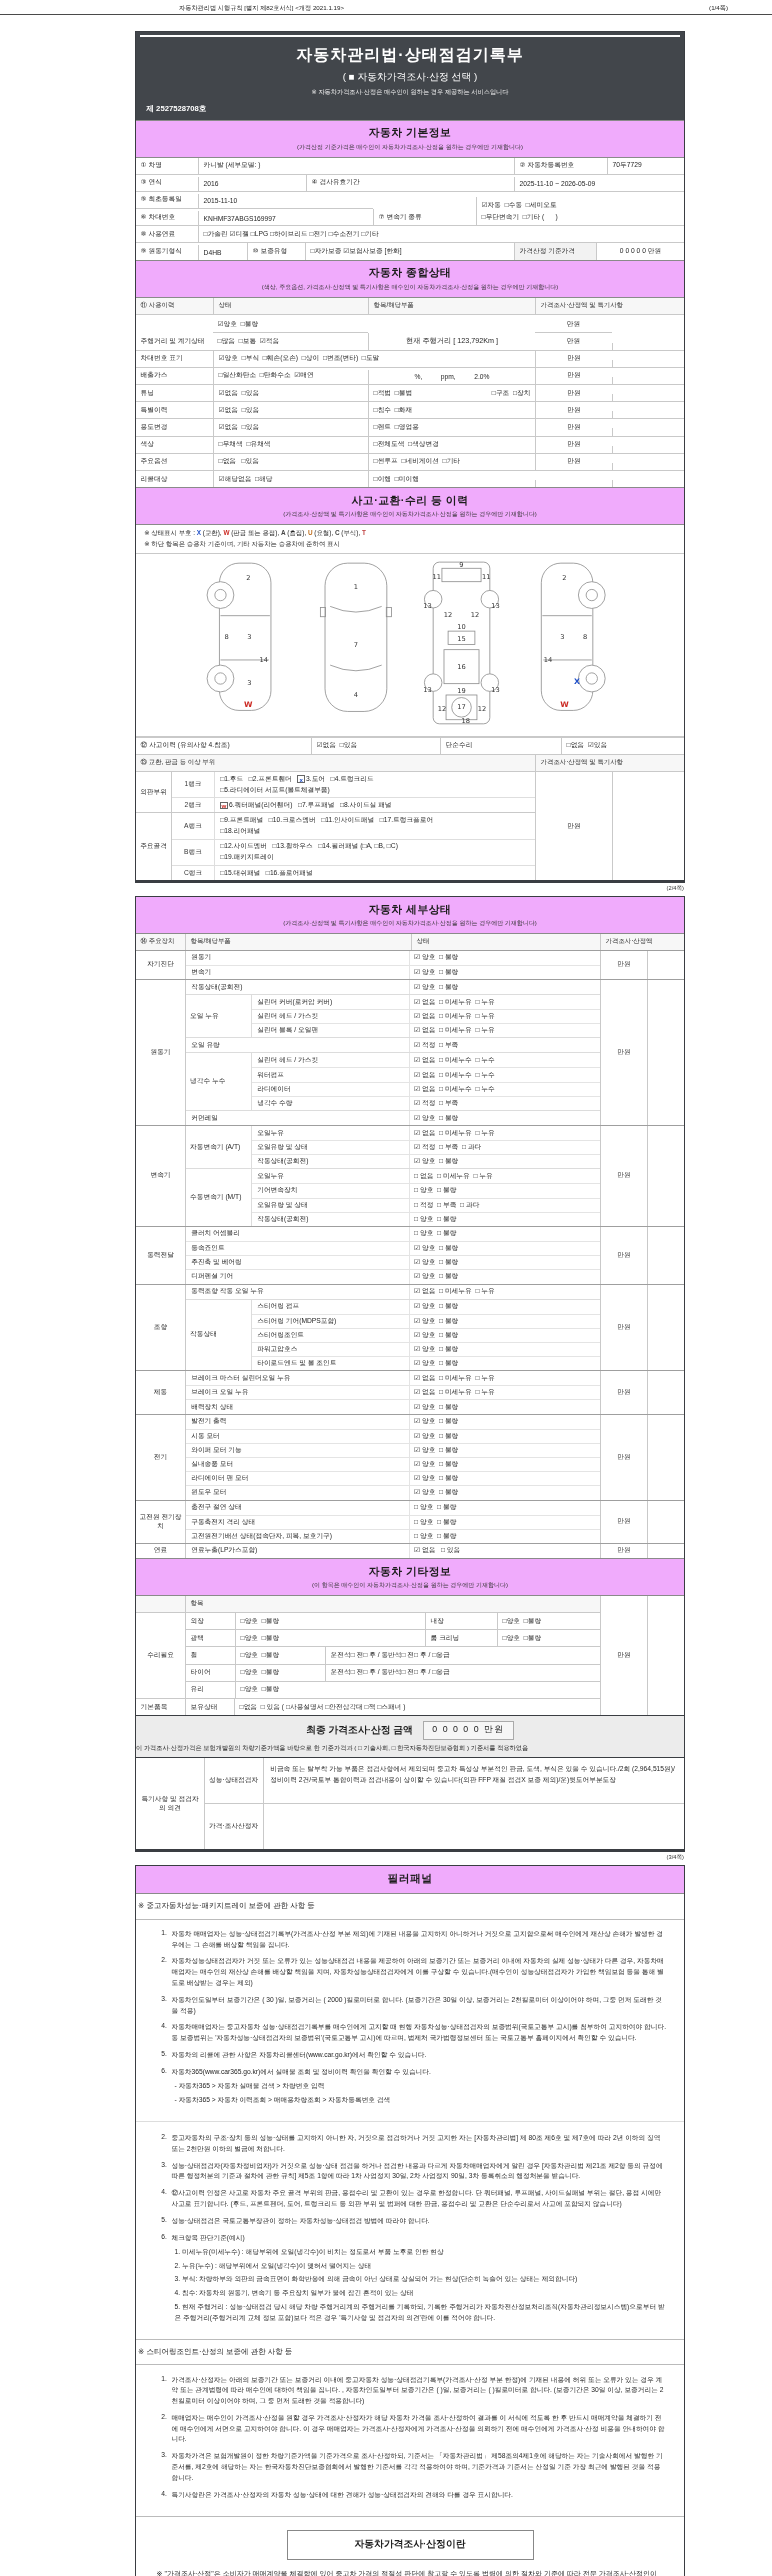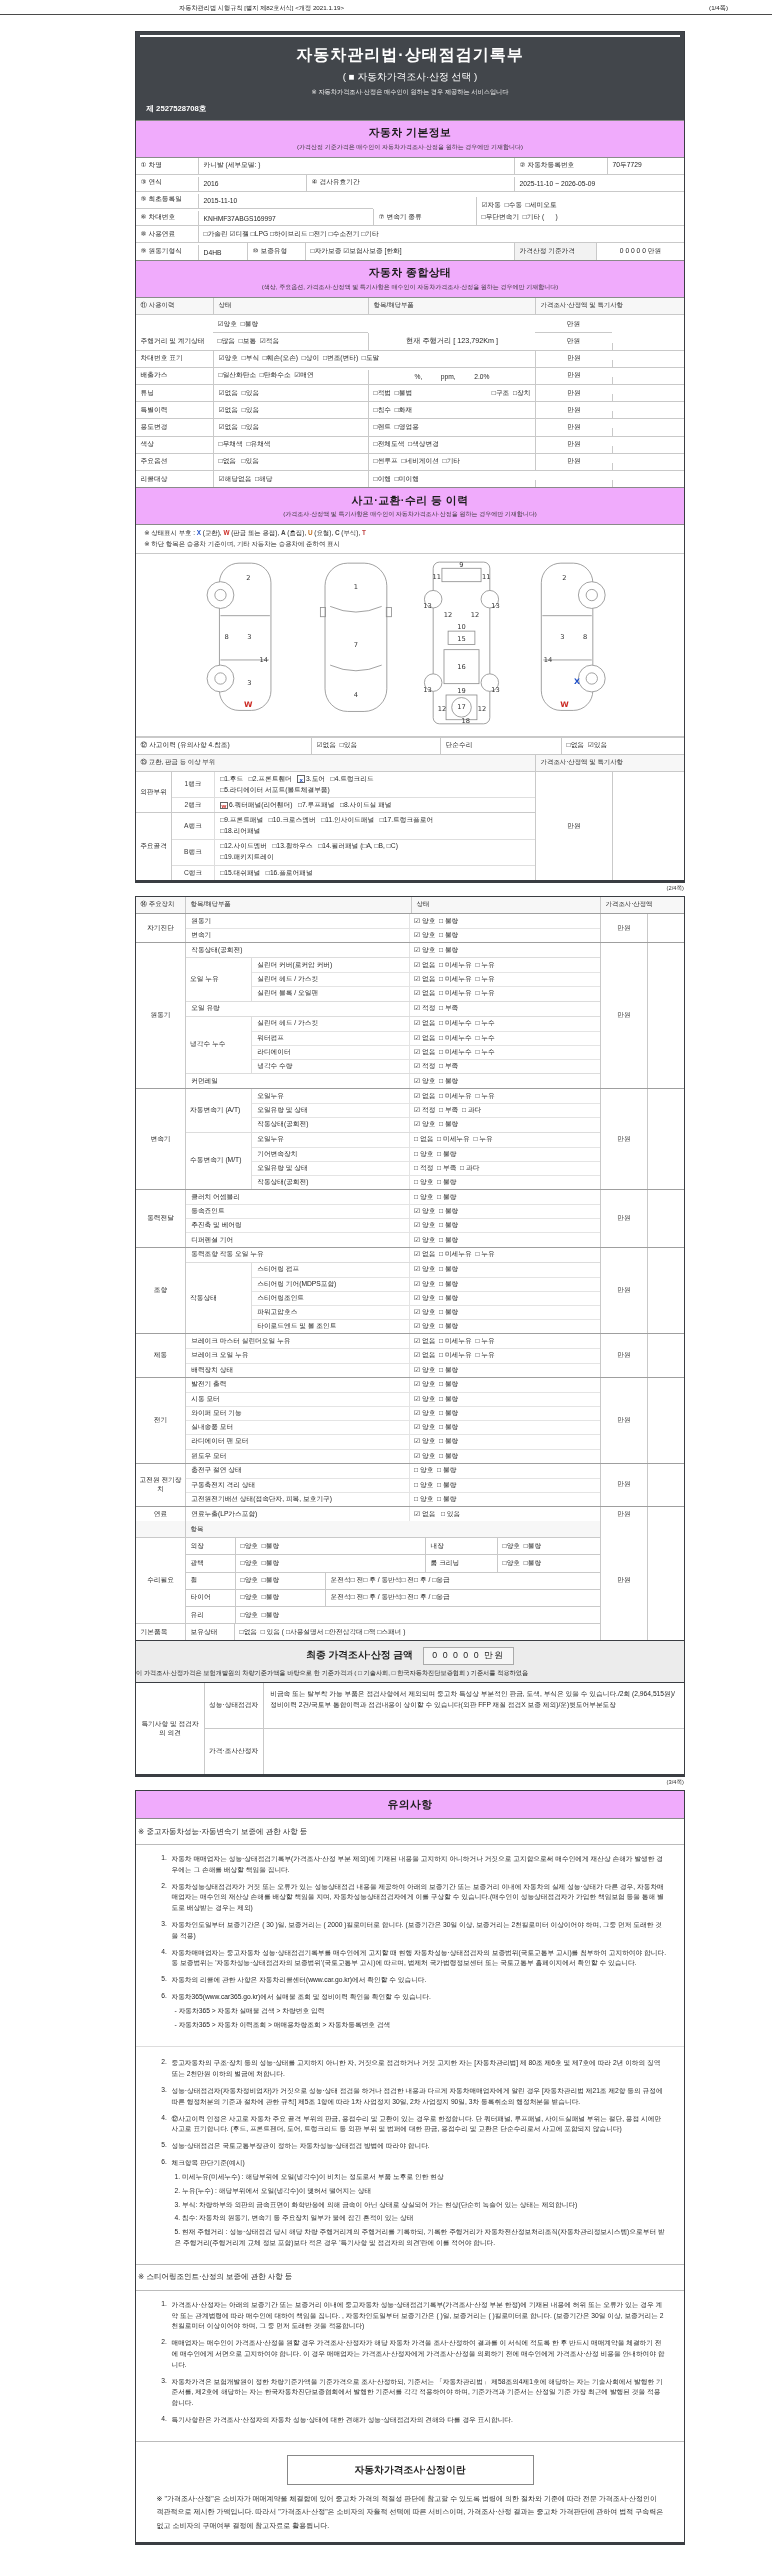--- a/index.html
+++ b/index.html
@@ -400,20 +400,24 @@
         </div>
       </div>
     </div>
     <div class="exch-price">만원</div>
     <div class="exch-extra"></div>
   </div>
 </div>
 <div class="pagemark">(2/4쪽)</div>
 
 <div class="pagebox">
+  <div class="band" style="border-top:0">
+    <div class="t">자동차 세부상태</div>
+    <div class="s">(가격조사·산정액 및 특기사항은 매수인이 자동차가격조사·산정을 원하는 경우에만 기재합니다)</div>
+  </div>
   <div class="r hrow" style="border-top:0">
     <div class="c" style="width:49px">⑭ 주요장치</div>
     <div class="c" style="width:226px">항목/해당부품</div>
     <div class="c grow">상태</div>
     <div class="c" style="width:84px">가격조사·산정액</div>
   </div>
   <div>
 
   <div class="dgrp">
       <div class="dgrp-dev">자기진단</div>
@@ -740,20 +744,24 @@
               <div class="state">☑ 없음   □ 있음</div>
             </div>
               </div>
         </div>
           </div>
       <div class="dgrp-price">만원</div>
       <div class="dgrp-extra"></div>
     </div>
       </div>
 
+  <div class="band">
+    <div class="t">자동차 기타정보</div>
+    <div class="s">(이 항목은 매수인이 자동차가격조사·산정을 원하는 경우에만 기재합니다)</div>
+  </div>
   <div style="display:flex;border-top:0">
     <div style="flex:1">
       <div class="r hrow" style="border-top:0;min-height:15.5px">
         <div class="c" style="width:49px"></div>
         <div class="c grow">항목</div>
       </div>
       <div style="display:flex;border-top:0.5px solid #c9c9c9">
         <div class="grp-lab" style="width:49px">수리필요</div>
         <div style="flex:1;border-left:0.5px solid #c9c9c9">
           <div class="r" style="border-top:0">
@@ -813,23 +821,23 @@
         <div class="oprow-lab">가격·조사산정자</div>
         <div class="oprow-txt"></div>
       </div>
     </div>
   </div>
 </div>
 <div class="pagemark">(3/4쪽)</div>
 
 <div class="pagebox">
   <div class="band" style="border-top:0;padding:6.7px 0">
-    <div class="t">유의사항</div>
-  </div>
-  <div class="nhead">※ 중고자동차성능·자동변속기 보증에 관한 사항 등</div>
+    <div class="t">필러패널</div>
+  </div>
+  <div class="nhead">※ 중고자동차성능·패키지트레이 보증에 관한 사항 등</div>
   <div class="nbody">
 
   <div class="ni">
       <span class="no">1.</span>
       <div class="nt"><span>자동차 매매업자는 성능·상태점검기록부(가격조사·산정 부분 제외)에 기재된 내용을 고지하지 아니하거나 거짓으로 고지함으로써 매수인에게 재산상 손해가 발생한 경우에는 그 손해를 배상할 책임을 집니다.</span>
         <div class="subs"></div>
       </div>
     </div>
         <div class="ni">
       <span class="no">2.</span>

